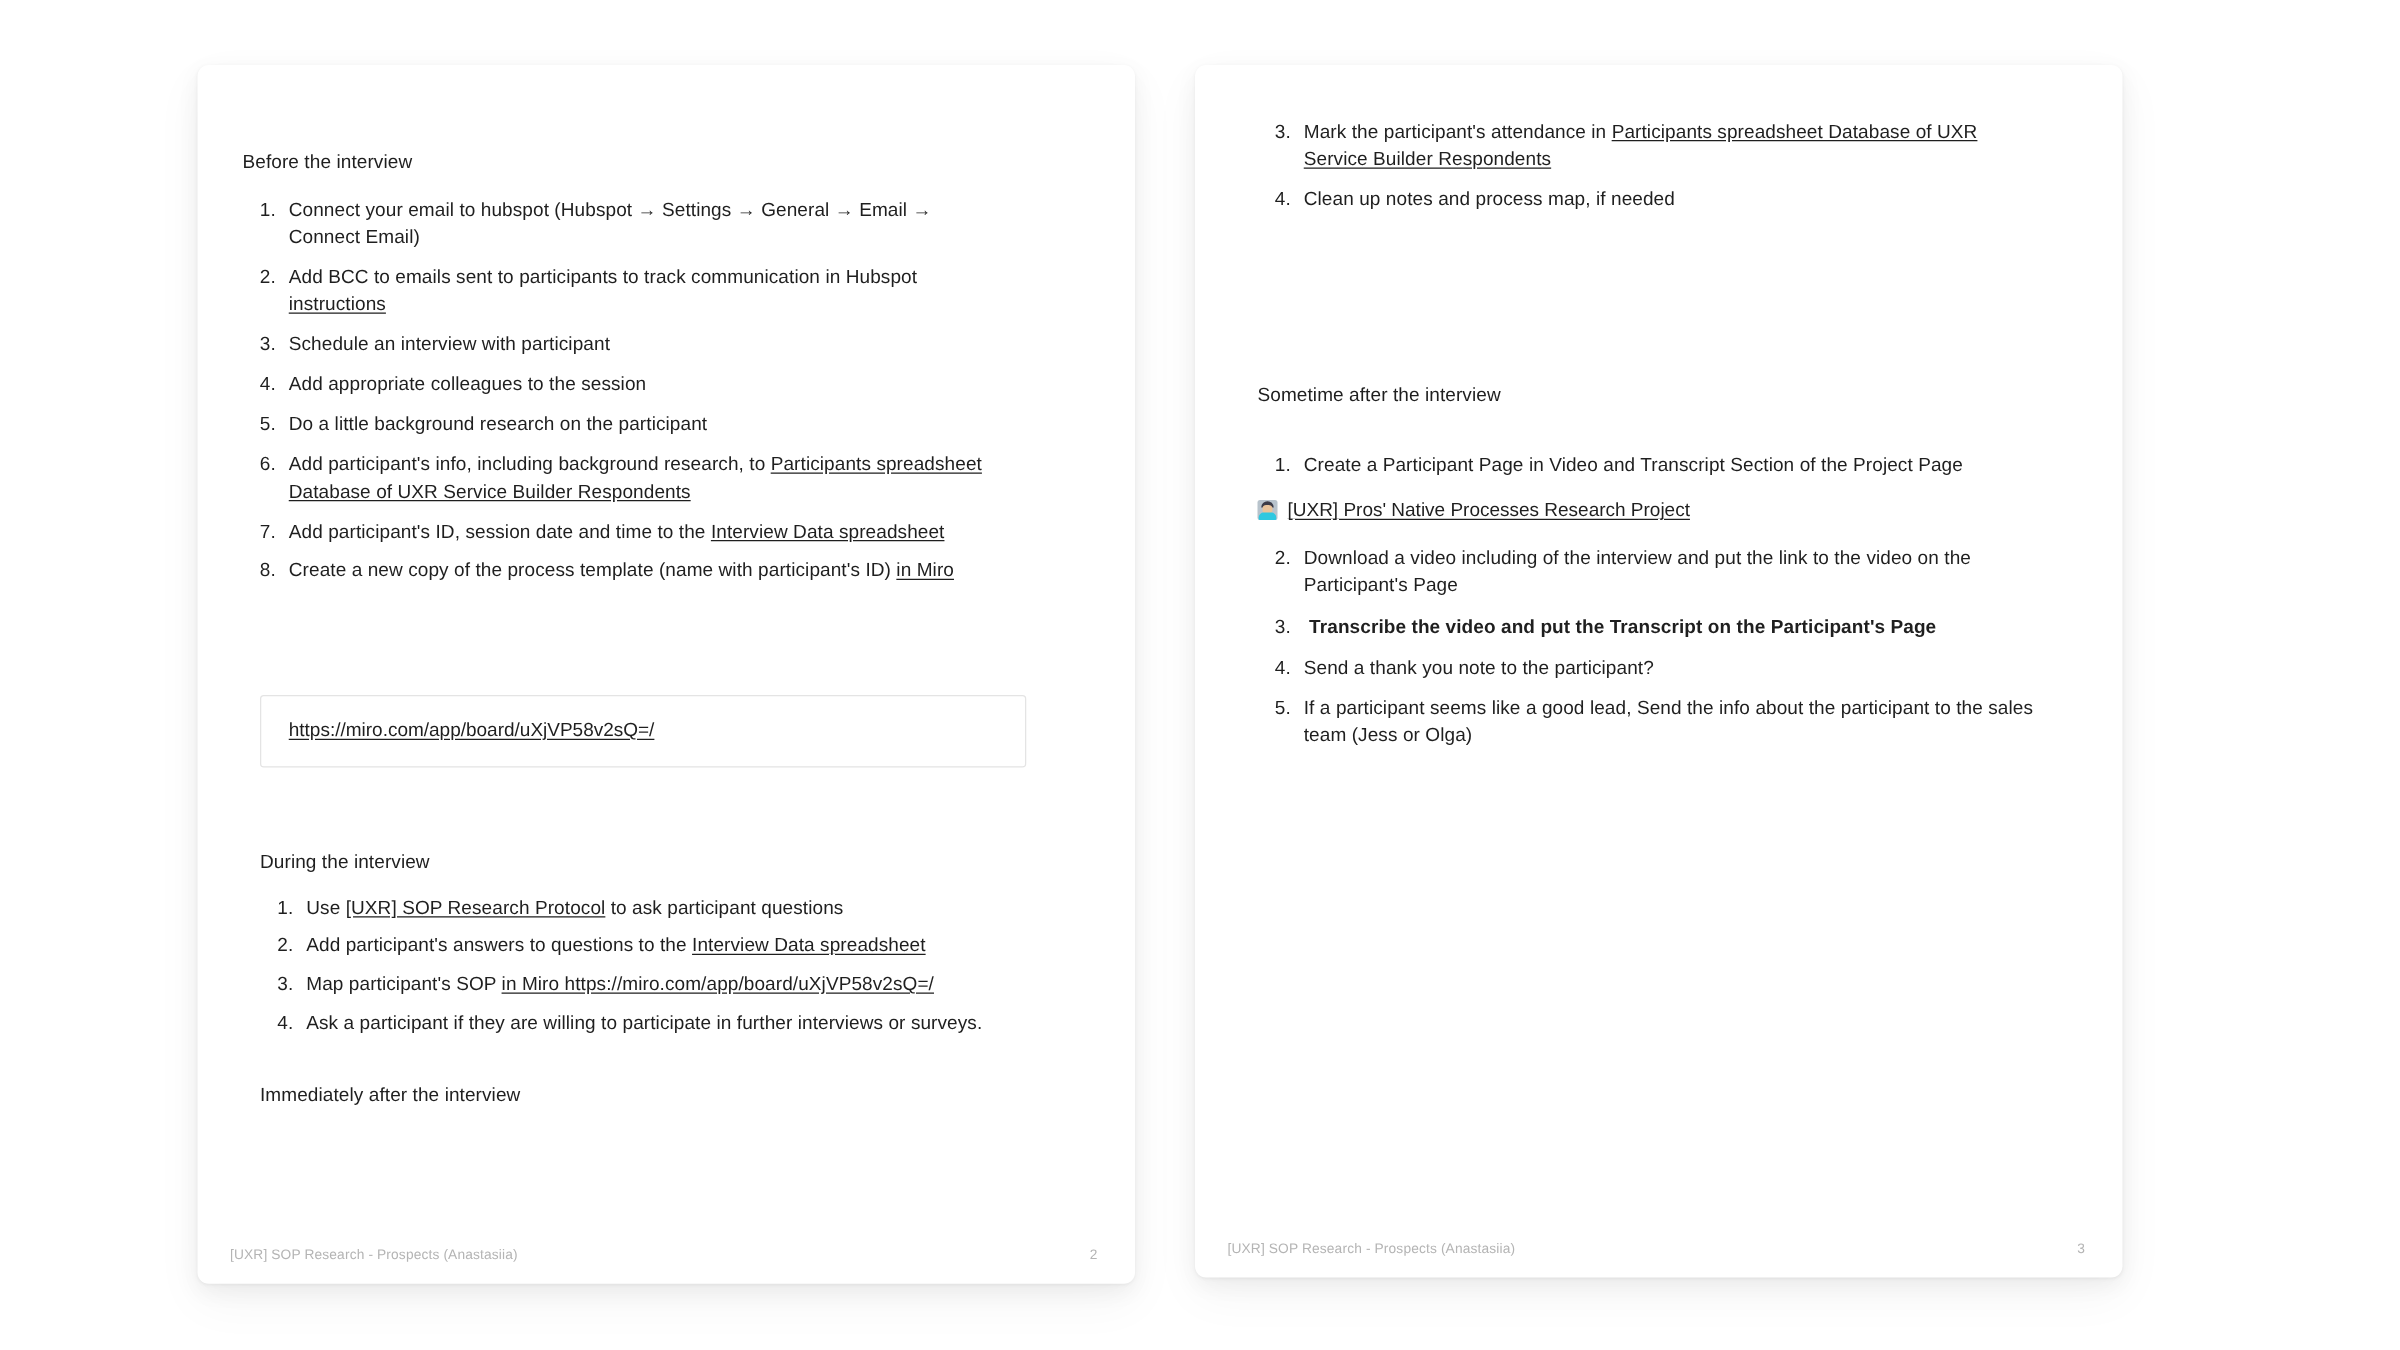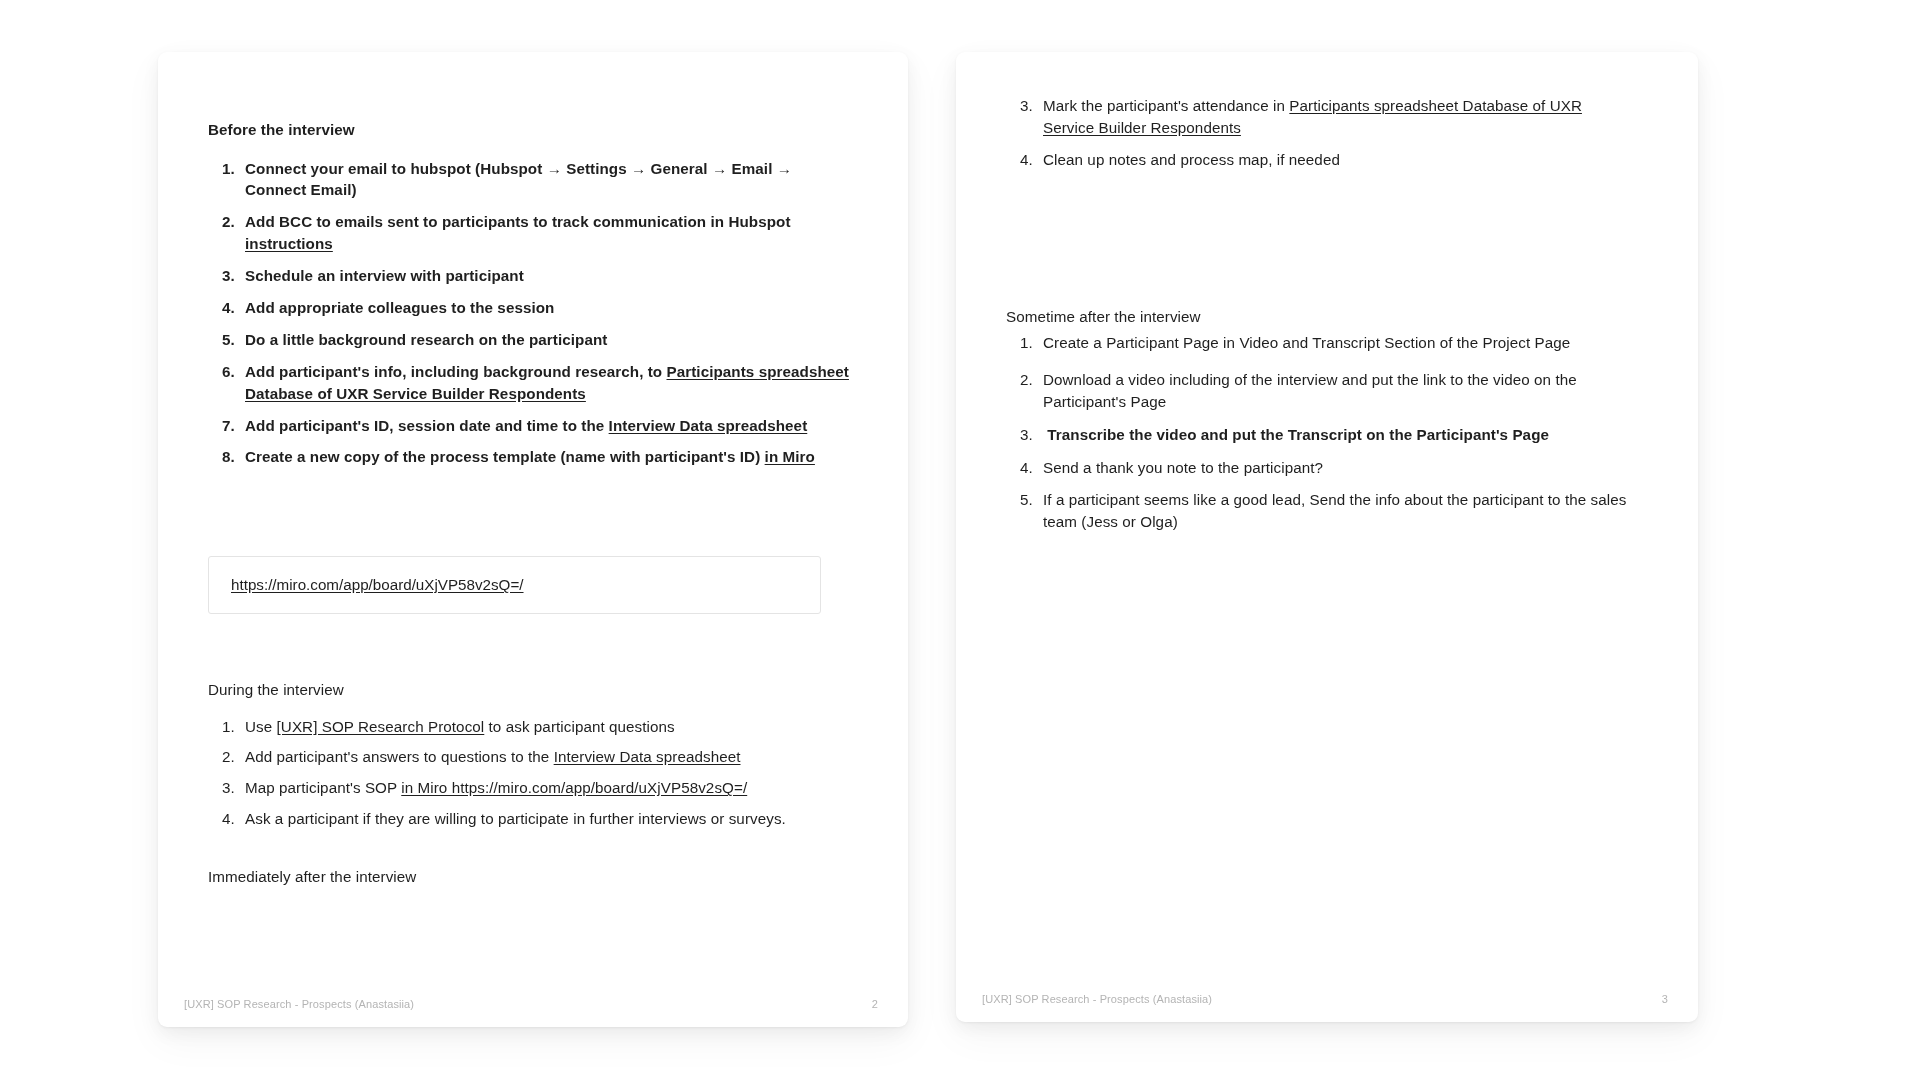--- a/index.html
+++ b/index.html
@@ -141,21 +141,21 @@
   }
 </style>
 </head>
 <body>
 
 <div id="stage">
 
   <div class="slide" id="slide-left">
     <div class="slide-body">
 
-      <div style="position:absolute; left:50px; top:68px; width:640px;font-weight:bold;">
+      <div style="position:absolute; left:36px; top:68px; width:640px;">
         <div class="section-head">Before the interview</div>
 
         <ol class="steps" style="margin-top:17px;">
           <li style="width:574px;">
             <span>Connect your email to hubspot (Hubspot → Settings → General → Email → Connect Email)</span>
           </li>
           <li style="width:574px;">
             <span>Add BCC to emails sent to participants to track communication in Hubspot </span><br>
             <a class="u" href="#">instructions</a>
           </li>
@@ -225,26 +225,35 @@
           </li>
           <li>
             <span>Clean up notes and process map, if needed</span>
           </li>
         </ol>
       </div>
 
       <div style="position:absolute; left:50px; top:255px; width:660px;">
         <div class="section-head">Sometime after the interview</div>
 
-        <ol class="steps" style="margin-top:4px;">
+        <ol class="steps" style="margin-top:34px;">
           <li>
             <span>Create a Participant Page in Video and Transcript Section of the Project Page</span>
           </li>
         </ol>
 
+        <div class="emoji-line" style="margin-top:15px; margin-left:0px;">
+          <span class="emoji-chip">
+            <i class="hair"></i>
+              <i class="face"></i>
+              <i class="neck"></i>
+              <i class="body"></i>
+          </span>
+          <a class="u" href="#">[UXR] Pros' Native Processes Research Project</a>
+        </div>
 
         <ol class="steps" start="2" style="margin-top:16px;">
           <li style="width:600px;">
             <span>Download a video including of the interview and put the link to the video on the Participant's Page</span>
           </li>
           <li style="margin-top:11px;">
             <span style="white-space:pre-wrap;font-weight:bold;"> Transcribe the video and put the Transcript on the Participant's Page</span>
           </li>
           <li style="margin-top:11px;">
             <span>Send a thank you note to the participant?</span>

